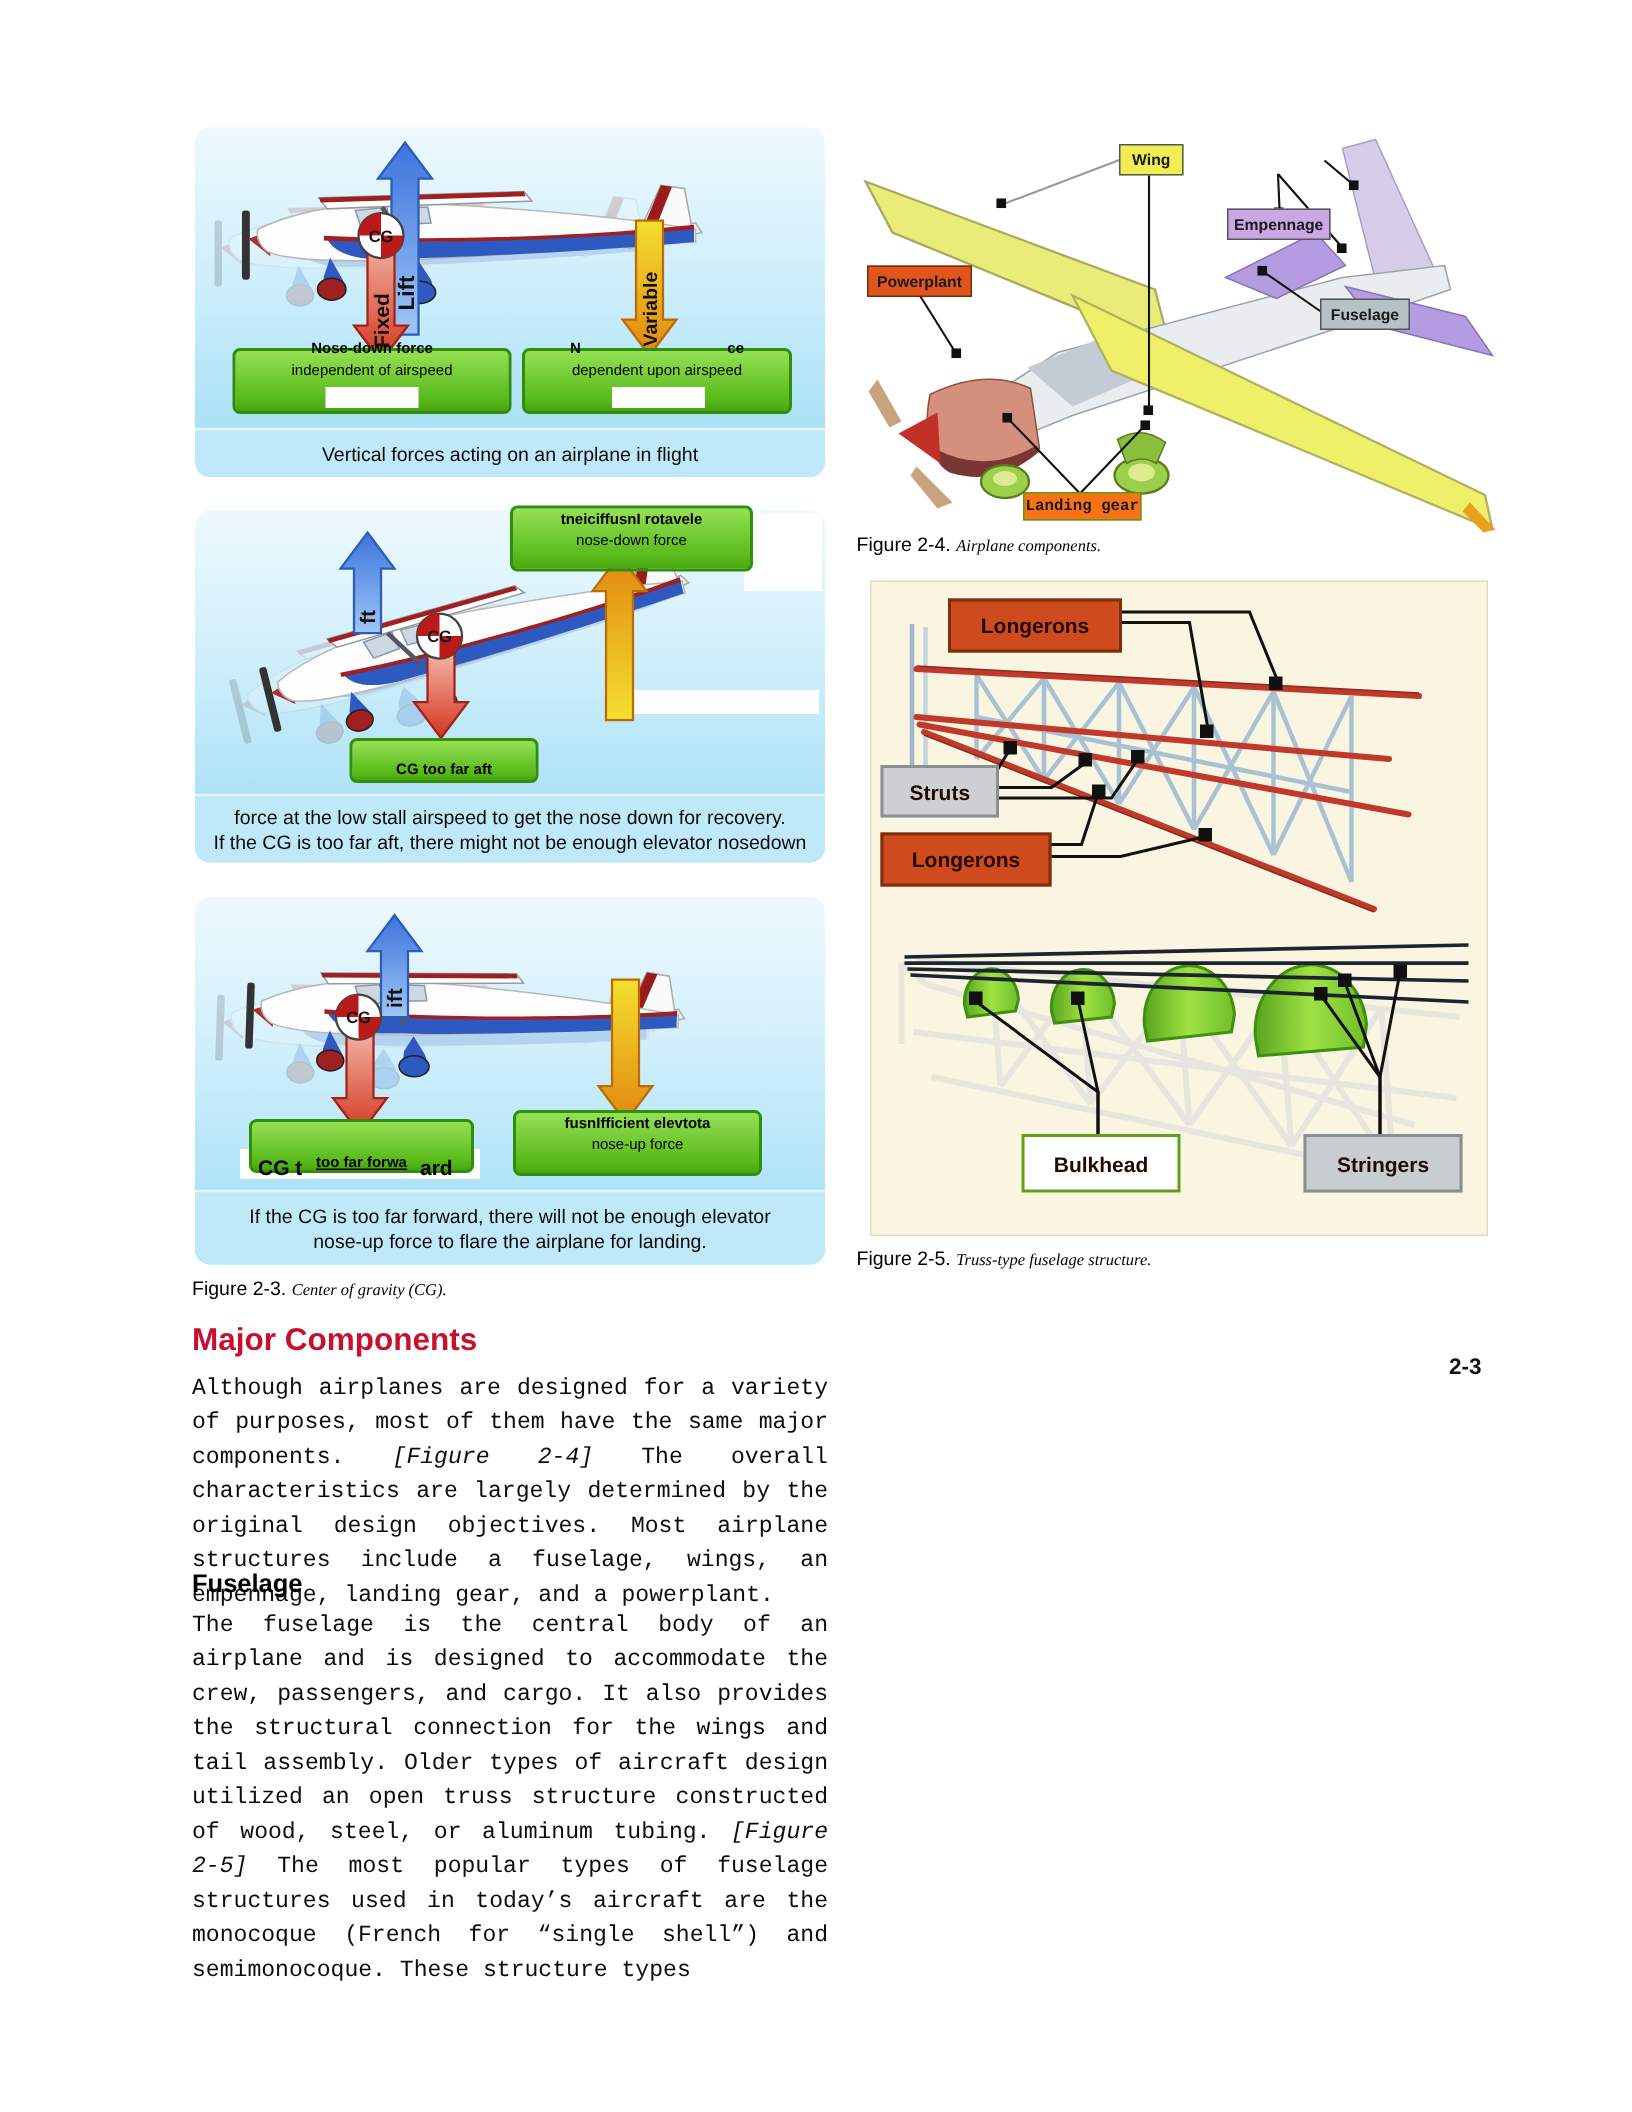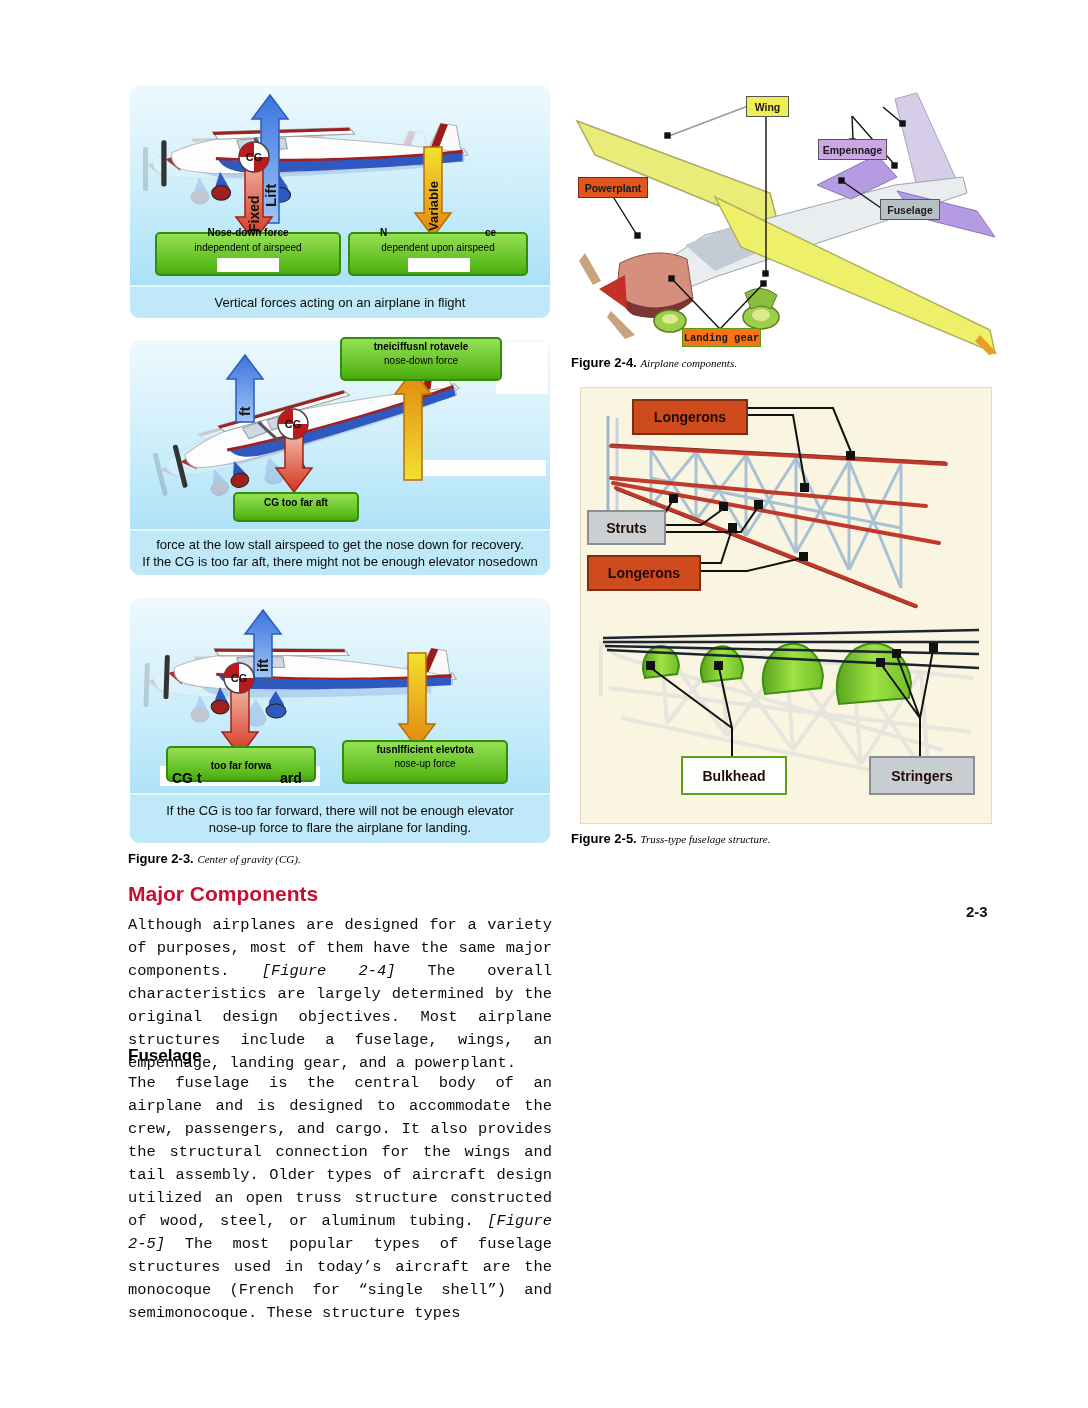--- a/index.html
+++ b/index.html
@@ -19,21 +19,21 @@
   .gbox .topline{position:absolute;left:0;right:0;top:0;transform:translateY(-55%);
         font-weight:bold;white-space:nowrap;}
   .gbox .inline1{font-weight:bold;display:block;margin-top:2px;}
   .gbox .line2{display:block;margin-top:1px;}
   .gbox .spread{position:absolute;left:0;right:0;top:0;transform:translateY(-55%);
         display:flex;justify-content:space-between;padding:0 30px;font-weight:bold;}
   .artifact{position:absolute;background:#ffffff;}
   .outword{position:absolute;font-weight:bold;font-size:14px;color:#000;}
   
   .figcap{position:absolute;font-size:13px;color:#000;}
-  .figcap .lbl{font-weight:bold;font-family:"Liberation Sans",sans-serif;}
+  .figcap .lbl{font-weight:normal;font-family:"Liberation Sans",sans-serif;}
   .figcap .txt{font-style:italic;font-family:"Liberation Serif",serif;font-size:11px;margin-top:16px;}
   .h-red{position:absolute;font-weight:bold;font-size:21px;color:#c6112e;}
   .h-blk{position:absolute;font-weight:bold;font-size:17px;color:#000;}
   .para{position:absolute;width:424px;font-family:Liberation Mono, monospace;
         font-size:15.4px;line-height:23px;text-align:justify;color:#0d0d0d;}
   .para .figref{font-style:italic;}
   .pagenum{position:absolute;font-weight:bold;font-size:15px;color:#111;}
   
   .fig24{position:absolute;left:565px;top:85px;width:455px;height:272px;}
   .fig25{position:absolute;left:580px;top:387px;width:410px;height:435px;
@@ -140,42 +140,42 @@
       <polygon points="164,152 146,128 155,128 155,96 173,96 173,128 182,128" fill="url(#gRed)" stroke="#a02316" stroke-width="1.5"></polygon>
       <polygon points="283,30 301,54 292,54 292,140 274,140 274,54 265,54" fill="url(#gYelU)" stroke="#b86d0a" stroke-width="1.5"></polygon>
       <use href="#cgmark" transform="translate(163,84)"></use>
       <text x="163" y="88" text-anchor="middle" font-size="11" font-weight="bold" fill="#111">CG</text>
     </svg>
     <div class="gbox" style="left:210px;top:-3px;width:158px;height:40px;">
       <span class="inline1">tneiciffusnI rotavele</span>
       <span class="line2">nose-down force</span>
     </div>
     <div class="gbox" style="left:103px;top:152px;width:122px;height:26px;">
-      <span class="inline1" style="margin-top:3px;">CG too far aft</span>
+      <span class="inline1" style="margin-top:14px;">CG too far aft</span>
     </div>
     <div class="strip" style="height:44px;">
       <span>force at the low stall airspeed to get the nose down for recovery.</span>
       <span>If the CG is too far aft, there might not be enough elevator nosedown</span>
     </div>
   </div>
 
   <div class="panel" style="top:598px;height:245px;">
     <svg width="420" height="197" viewBox="0 0 420 197">
       <rect x="30" y="168" width="160" height="20" fill="#fff"></rect>
       <use href="#plane" transform="translate(8,44) rotate(2 150 50)" opacity="0.18"></use>
       <use href="#plane" transform="translate(28,36) rotate(2 150 50)"></use>
       <polygon points="133,12 151,36 142,36 142,80 124,80 124,36 115,36" fill="url(#gBlue)" stroke="#2a5cb8" stroke-width="1.5"></polygon>
       <text transform="translate(138,74) rotate(-90)" font-size="14" font-weight="bold" fill="#111">ift</text>
       <polygon points="110,158 92,134 101,134 101,90 119,90 119,134 128,134" fill="url(#gRed)" stroke="#a02316" stroke-width="1.5"></polygon>
       <polygon points="287,150 269,126 278,126 278,55 296,55 296,126 305,126" fill="url(#gYelD)" stroke="#b86d0a" stroke-width="1.5"></polygon>
       <use href="#cgmark" transform="translate(109,80)"></use>
       <text x="109" y="84" text-anchor="middle" font-size="11" font-weight="bold" fill="#111">CG</text>
     </svg>
     <div class="gbox" style="left:36px;top:148px;width:146px;height:32px;">
-      <span class="inline1" style="margin-top:12px;">too far forwa</span>
+      <span class="inline1" style="margin-top:22px;text-decoration:underline;">too far forwa</span>
     </div>
     <span class="outword" style="left:40px;top:769px;"></span>
     <div class="outword" style="left:42px;top:172px;">CG t</div>
     <div class="outword" style="left:150px;top:172px;">ard</div>
     <div class="gbox" style="left:212px;top:142px;width:162px;height:40px;">
       <span class="inline1">fusnIfficient elevtota</span>
       <span class="line2">nose-up force</span>
     </div>
     <div class="strip" style="height:48px;">
       <span>If the CG is too far forward, there will not be enough elevator</span>

